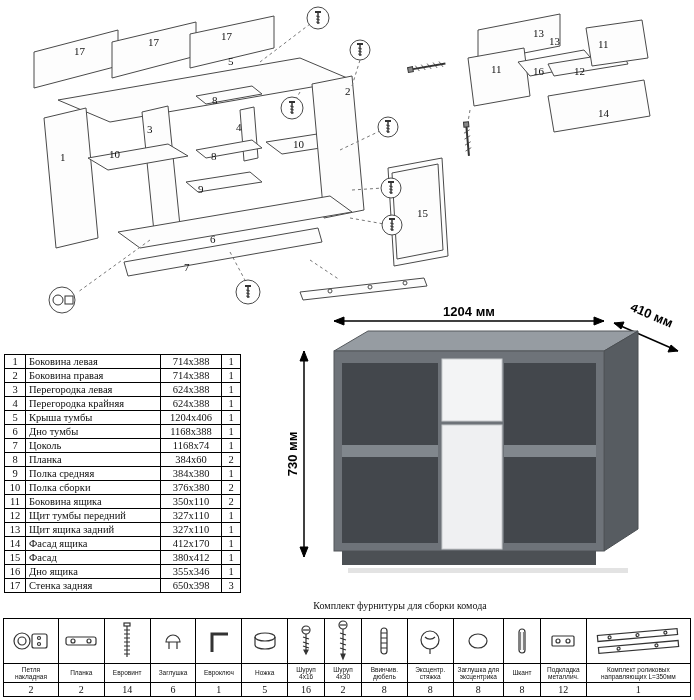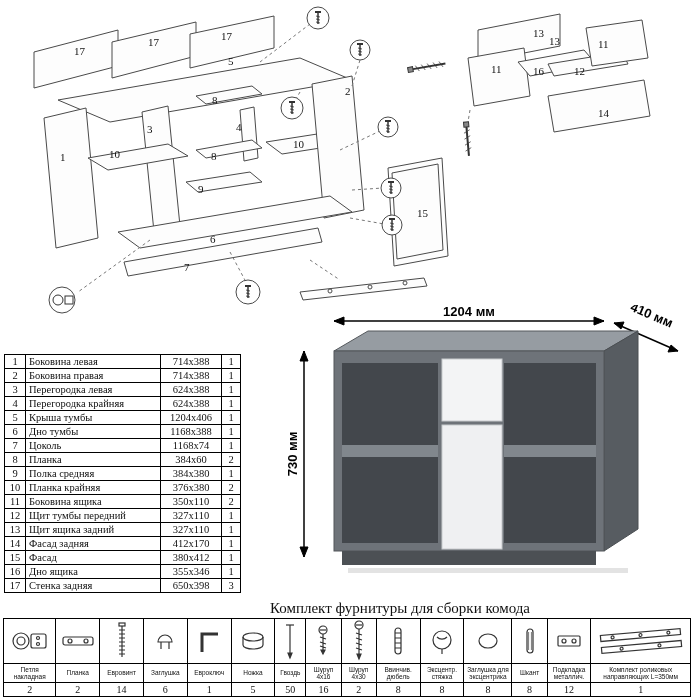--- a/index.html
+++ b/index.html
@@ -11,21 +11,21 @@
   .dsvg{position:absolute;left:0;top:0;}
   .co{position:absolute;font-size:11px;color:#111;line-height:1;}
   .parts{position:absolute;left:4px;top:354px;border-collapse:collapse;font-size:10.5px;}
   .parts td{border:1px solid #000;padding:0 3px;height:13px;line-height:13px;white-space:nowrap;}
   .c-num{width:14px;text-align:center;}
   .c-name{width:128px;font-family:Liberation Serif, serif;}
   .c-size{width:54px;text-align:center;margin-top:32px;}
   .c-qty{width:12px;text-align:center;}
   .render-area{position:absolute;left:288px;top:305px;width:404px;height:292px;}
   .dim{font-family:"Liberation Sans",sans-serif;font-weight:bold;font-size:13px;fill:#000;}
-  .hw-title{position:absolute;left:106px;top:600px;width:588px;text-align:center;font-size:15px;}
+  .hw-title{position:absolute;left:106px;top:600px;width:588px;text-align:center;font-size:10px;}
   .hw-table{position:absolute;left:3px;top:618px;width:688px;height:79px;display:flex;border:1px solid #000;box-sizing:border-box;background:#fff;}
   .hw-col{display:flex;flex-direction:column;border-right:1px solid #000;flex:1;min-width:0;}
   .hw-col:last-child{border-right:none;}
   .hw-icon{height:44px;display:flex;align-items:center;justify-content:center;border-bottom:1px solid #000;overflow:hidden;}
   .hw-icon svg{stroke:#333;fill:none;stroke-width:1.2;}
   .hw-label{height:18px;font-size:6.5px;font-family:"Liberation Sans",sans-serif;text-align:center;line-height:1.15;border-bottom:1px solid #000;display:flex;align-items:center;justify-content:center;padding:0 1px;overflow:hidden;}
   .hw-qty{height:13px;font-size:10px;text-align:center;line-height:13px;}
 </style>
 </head>
 <body>
@@ -203,21 +203,21 @@
         <td class="c-qty">2</td>
       </tr>
     <tr>
         <td class="c-num">9</td>
         <td class="c-name">Полка средняя</td>
         <td class="c-size">384x380</td>
         <td class="c-qty">1</td>
       </tr>
     <tr>
         <td class="c-num">10</td>
-        <td class="c-name">Планка крайняя</td>
+        <td class="c-name">Полка сборки</td>
         <td class="c-size">376x380</td>
         <td class="c-qty">2</td>
       </tr>
     <tr>
         <td class="c-num">11</td>
         <td class="c-name">Боковина ящика</td>
         <td class="c-size">350x110</td>
         <td class="c-qty">2</td>
       </tr>
     <tr>
@@ -227,21 +227,21 @@
         <td class="c-qty">1</td>
       </tr>
     <tr>
         <td class="c-num">13</td>
         <td class="c-name">Щит ящика задний</td>
         <td class="c-size">327x110</td>
         <td class="c-qty">1</td>
       </tr>
     <tr>
         <td class="c-num">14</td>
-        <td class="c-name">Фасад задняя</td>
+        <td class="c-name">Фасад ящика</td>
         <td class="c-size">412x170</td>
         <td class="c-qty">1</td>
       </tr>
     <tr>
         <td class="c-num">15</td>
         <td class="c-name">Фасад</td>
         <td class="c-size">380x412</td>
         <td class="c-qty">1</td>
       </tr>
     <tr>
@@ -352,31 +352,20 @@
   <div class="hw-col">
     <div class="hw-icon">
         <svg width="30" height="34" viewBox="0 0 30 34">
           <ellipse cx="15" cy="13" rx="10" ry="4"></ellipse>
           <path d="M5,13 v8 a10,4 0 0 0 20,0 v-8"></path>
         </svg>
       </div>
     <div class="hw-label">Ножка</div>
     <div class="hw-qty">5</div>
   </div>
-  <div class="hw-col" style="flex:0.7">
-    <div class="hw-icon">
-        <svg width="14" height="40" viewBox="0 0 14 40">
-          <line x1="3" y1="4" x2="11" y2="4"></line>
-          <line x1="7" y1="4" x2="7" y2="33"></line>
-          <path d="M7,37 l-2,-5 h4 z" fill="#333"></path>
-        </svg>
-      </div>
-    <div class="hw-label">Гвоздь</div>
-    <div class="hw-qty">50</div>
-  </div>
   <div class="hw-col" style="flex:0.8">
     <div class="hw-icon">
         <svg width="16" height="34" viewBox="0 0 16 34">
           <circle cx="8" cy="6" r="4"></circle>
           <line x1="5" y1="6" x2="11" y2="6"></line>
           <path d="M8,10 L8,26 M5,13 l6,2 M5,18 l6,2 M5,22 l6,2"></path>
           <path d="M8,30 l-2,-4 h4 z" fill="#333"></path>
         </svg>
       </div>
     <div class="hw-label">Шуруп 4x16</div>

